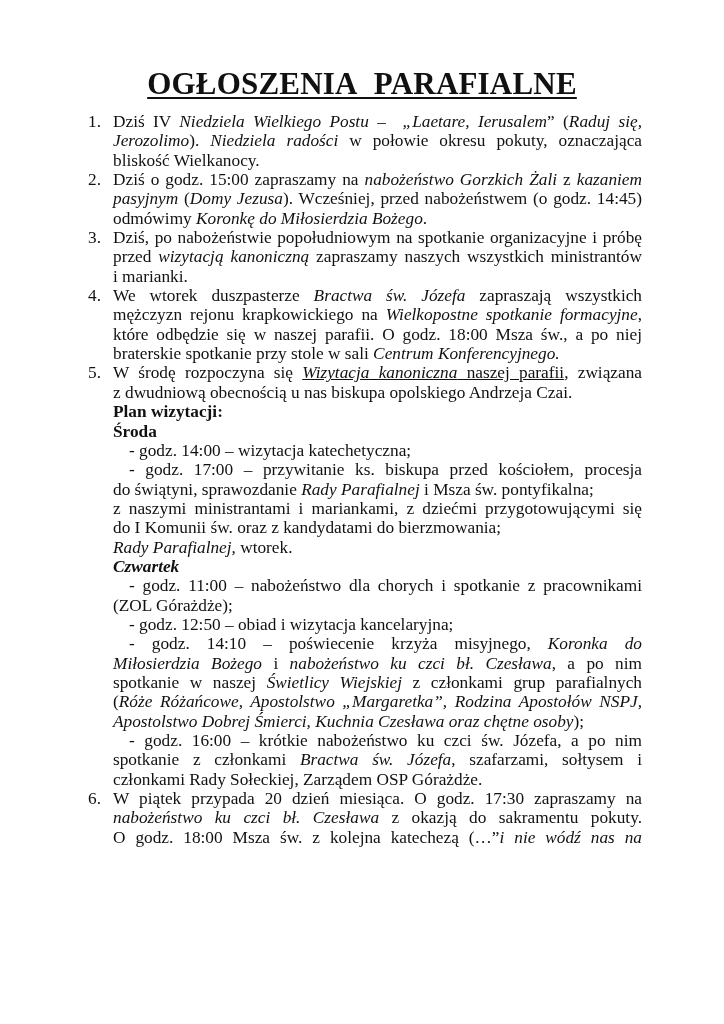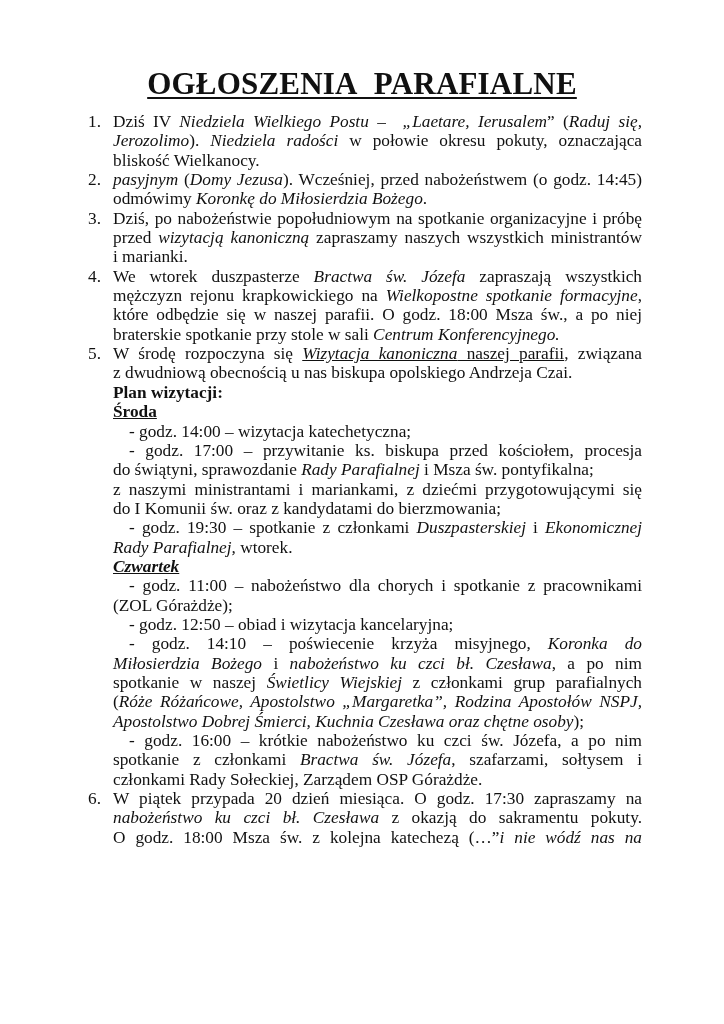--- a/index.html
+++ b/index.html
@@ -24,36 +24,37 @@
     .line { display: block; text-align: justify; text-align-last: justify; white-space: nowrap; }
     .line.last { text-align-last: left; }
     .line span { white-space: pre; }
     .i { font-style: italic; }
     .b { font-weight: normal; }
     .u { text-decoration: underline; }
     .sub { display: block; white-space: nowrap; text-align-last: justify; }
     .sub.first { padding-left: 16px; }
     .sub.last { text-align-last: left; }
     .heading { display: block; font-weight: bold; }
-    .day { display: block; font-weight: bold; text-decoration: underline; }
+    .day { display: block; font-weight: bold; }
   </style>
 </head>
 <body>
 
 <div class="page">
   <div class="title">OGŁOSZENIA   PARAFIALNE</div>
   <div class="body" id="body">
       <div class="item">
         <span class="num">1.</span>
         <span class="line"><span>Dziś IV </span><span class="i">Niedziela Wielkiego Postu –  </span><span class="i">„Laetare, Ierusalem</span><span>” (</span><span class="i">Raduj się,</span></span>
         <span class="line"><span class="i">Jerozolimo</span><span>). </span><span class="i">Niedziela radości</span><span> w połowie okresu pokuty, oznaczająca</span></span>
         <span class="line last"><span>bliskość Wielkanocy.</span></span>
       </div>
       <div class="item">
         <span class="num">2.</span>
+        <span class="line"><span>Dziś o godz. 15:00 zapraszamy na </span><span class="i">nabożeństwo Gorzkich Żali</span><span> z </span><span class="i">kazaniem</span></span>
         <span class="line"><span class="i">pasyjnym</span><span> (</span><span class="i">Domy Jezusa</span><span>). Wcześniej, przed nabożeństwem (o godz. 14:45)</span></span>
         <span class="line last"><span>odmówimy </span><span class="i">Koronkę do Miłosierdzia Bożego</span><span>.</span></span>
       </div>
       <div class="item">
         <span class="num">3.</span>
         <span class="line"><span>Dziś, po nabożeństwie popołudniowym na spotkanie organizacyjne i próbę</span></span>
         <span class="line"><span>przed </span><span class="i">wizytacją kanoniczną</span><span> zapraszamy naszych wszystkich ministrantów</span></span>
         <span class="line last"><span>i marianki.</span></span>
       </div>
       <div class="item">
@@ -67,21 +68,20 @@
         <span class="num">5.</span>
         <span class="line"><span>W środę rozpoczyna się </span><span class="b i u">Wizytacja kanoniczna</span><span class="u"> naszej parafii</span><span>, związana</span></span>
         <span class="line last"><span>z dwudniową obecnością u nas biskupa opolskiego Andrzeja Czai.</span></span>
         <span class="heading">Plan wizytacji:</span>
         <span class="day">Środa</span>
         <span class="sub first last"><span>- godz. </span><span class="b">14:00</span><span>  – wizytacja katechetyczna;</span></span>
         <span class="sub first"><span>- godz. </span><span class="b">17:00</span><span>  –  przywitanie ks. biskupa przed kościołem, procesja</span></span>
         <span class="sub last"><span>do świątyni, sprawozdanie </span><span class="i">Rady Parafialnej</span><span> i Msza św. pontyfikalna;</span></span>
         <span class="sub"><span>z naszymi ministrantami i mariankami, z dziećmi przygotowującymi się</span></span>
         <span class="sub last"><span>do I Komunii św. oraz z kandydatami do bierzmowania;</span></span>
-        <span class="sub first"><span>- godz. </span><span class="b">19:30</span><span>  – spotkanie z członkami </span><span class="i">Duszpasterskiej</span><span> i </span><span class="i">Ekonomicznej</span></span>
         <span class="sub last"><span class="i">Rady Parafialnej,</span><span> wtorek.</span></span>
         <span class="day i">Czwartek</span>
         <span class="sub first"><span>- godz. </span><span class="b">11:00</span><span>  – nabożeństwo dla chorych i spotkanie z pracownikami</span></span>
         <span class="sub last"><span>(ZOL Górażdże);</span></span>
         <span class="sub first last"><span>- godz. </span><span class="b">12:50</span><span>  – obiad i wizytacja kancelaryjna;</span></span>
         <span class="sub first"><span>- godz. </span><span class="b">14:10</span><span> –   poświecenie krzyża misyjnego, </span><span class="i">Koronka do</span></span>
         <span class="sub"><span class="i">Miłosierdzia Bożego</span><span> i </span><span class="i">nabożeństwo ku czci bł. Czesława</span><span>, a po nim</span></span>
         <span class="sub"><span>spotkanie w naszej </span><span class="i">Świetlicy Wiejskiej</span><span> z członkami grup parafialnych</span></span>
         <span class="sub"><span>(</span><span class="i">Róże Różańcowe, Apostolstwo „Margaretka”, Rodzina Apostołów NSPJ,</span></span>
         <span class="sub last"><span class="i">Apostolstwo Dobrej Śmierci, Kuchnia Czesława oraz chętne osoby</span><span>);</span></span>

